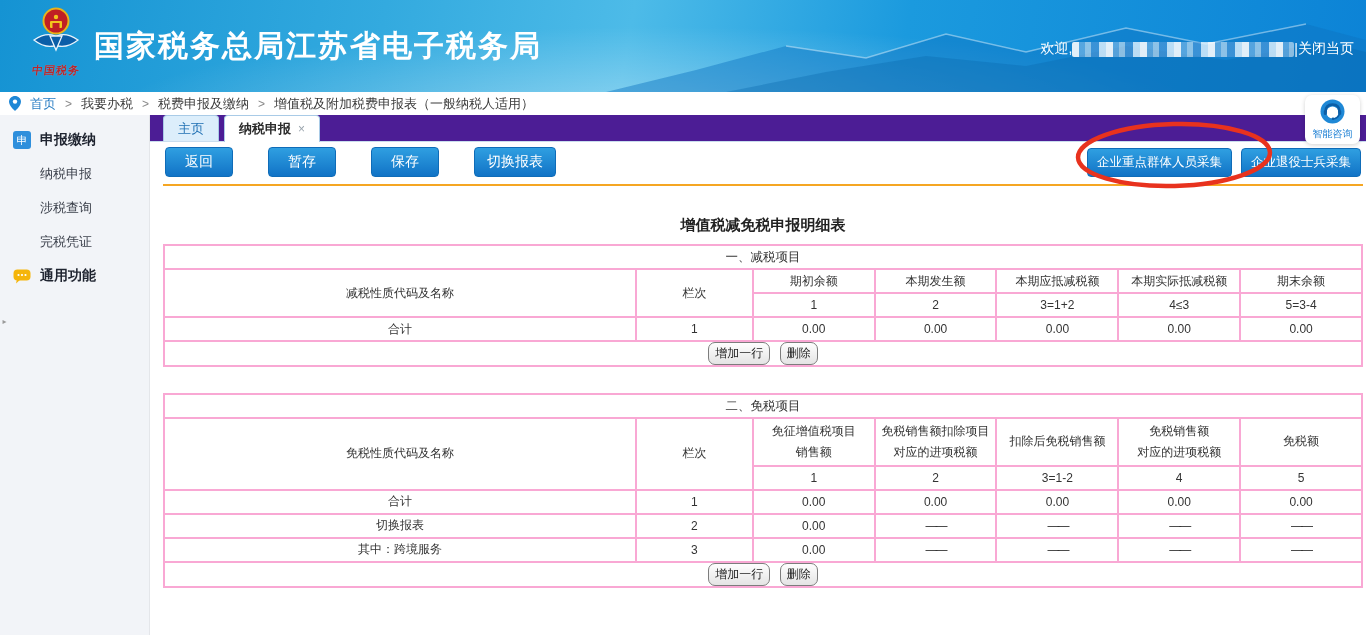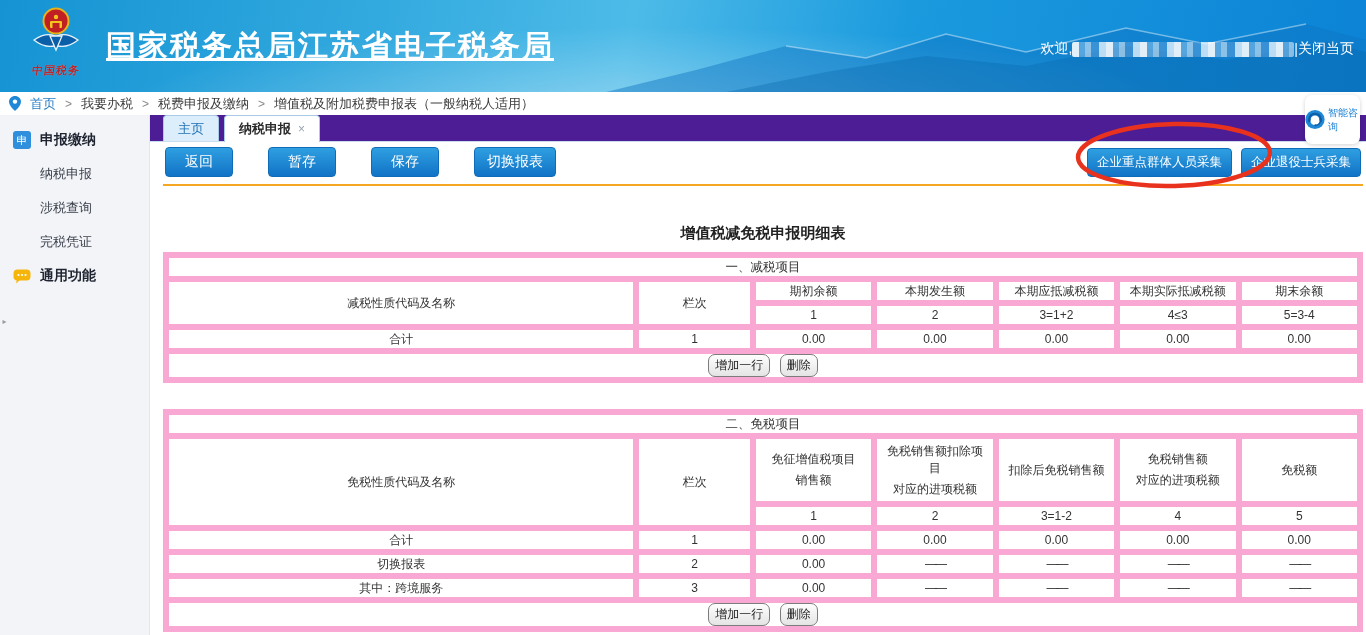--- a/index.html
+++ b/index.html
@@ -10,21 +10,21 @@
   
   .header { position:relative; height:92px; overflow:hidden;
     background:
       radial-gradient(ellipse at 48% 130%, rgba(255,255,255,.38), rgba(255,255,255,0) 55%),
       linear-gradient(100deg,#1593d3 0%,#33aadf 28%,#4dbbe8 46%,#1b9ade 66%,#0c83d6 100%);
     color:#fff; }
   .mountains { position:absolute; right:0; top:0; height:92px; width:760px; pointer-events:none; }
   .logo { position:absolute; left:24px; top:6px; width:64px; text-align:center; }
   .logo-cap { display:block; margin-top:1px; font-size:11px; font-weight:bold; color:#b8262b;
               letter-spacing:1px; transform:skewX(-8deg); text-shadow:0 0 1px rgba(255,255,255,.4); }
-  .header-title { position:absolute; left:106px; top:26px; font-size:30px; font-weight:bold; letter-spacing:2px;text-decoration:underline; }
+  .header-title { position:absolute; left:94px; top:26px; font-size:30px; font-weight:bold; letter-spacing:2px; }
   .welcome { position:absolute; right:12px; top:40px; display:flex; align-items:center; font-size:14px; }
   .redacted { width:222px; height:15px; border-radius:2px; opacity:.95;
     background:
       repeating-linear-gradient(90deg, rgba(255,255,255,.92) 0 7px, rgba(150,198,238,.55) 7px 13px,
         rgba(255,255,255,.55) 13px 19px, rgba(90,158,220,.6) 19px 27px, rgba(228,244,255,.85) 27px 34px); }
   .close-page { cursor:pointer; }
 
   
   .breadcrumb { height:23px; display:flex; align-items:center; gap:9px; padding-left:9px;
                 background:#fff; font-size:13px; color:#3c3c3c; }
@@ -55,43 +55,43 @@
   
   .toolbar { display:flex; align-items:center; margin:0 3px 0 13px; padding:5px 2px 7px 2px;
              border-bottom:2px solid #f5a623; }
   .btn { min-width:68px; padding:5px 12px; margin-right:35px; font-size:14px; font-weight:normal; color:#fff;
          background:linear-gradient(#2f9fe1,#1173c6); border:1px solid #0f6cb8; border-radius:4px;
          cursor:pointer; font-family:inherit; }
   .btn-right { min-width:0; margin:0 0 0 9px; padding:5px 9px; font-size:12.5px; }
   .spacer { flex:1; }
 
   
-  .report { padding-top:38px; }
+  .report { padding-top:30px; }
   .rpt-title { width:1200px; margin-left:13px; text-align:center; font-size:15px; font-weight:bold;
                color:#222; margin-bottom:9px; }
   table.rpt { width:1200px; margin-left:13px; border-collapse:collapse; table-layout:fixed;
               font-size:12px; color:#333; }
   table.rpt + table.rpt { margin-top:26px; }
-  table.rpt td { border:6px solid #f9a8d4; height:24px; text-align:center; padding:0 5px;
+  table.rpt td { border:2px solid #f9a8d4; height:24px; text-align:center; padding:0 5px;
                  overflow:hidden; background:#fff; }
   td.section { height:20px; font-size:12.5px; }
   td.hname {}
   td.big-h { height:76px; }
   .h2line { line-height:1.4; margin:4px 0; }
   .h2line:empty { display:none; }
   td.val-gray { background:#efefef; text-align:right; }
   td.val-input { background:#ccd7ed; text-align:right; cursor:text; }
   td.val-dash { letter-spacing:-2px; }
   td.tfoot { height:27px; }
   .mini { font-size:12px; color:#222; padding:2px 6px; margin:0 3px; border:1px solid #7d7d7d;
           background:linear-gradient(#fefefe,#e4e4e4); border-radius:7px; cursor:pointer; font-family:inherit; }
 
   
   .consult { position:absolute; left:1305px; top:95px; width:55px; height:49px; background:#fff;
-             border-radius:7px; box-shadow:0 1px 4px rgba(0,0,0,.18); display:flex; flex-direction:row;
+             border-radius:7px; box-shadow:0 1px 4px rgba(0,0,0,.18); display:flex; flex-direction:column;
              align-items:center; justify-content:center; gap:3px; cursor:pointer; z-index:30; }
   .consult-label { font-size:10px; color:#1b7fd4; }
   .annotation { position:absolute; left:1072px; top:119px; width:204px; height:72px; pointer-events:none; z-index:40; }
   .collapse-handle { position:absolute; left:0; top:306px; width:9px; height:30px; z-index:20;
                      display:flex; align-items:center; justify-content:center; cursor:pointer;
                      color:#9a9a9a; font-size:8px; }
 </style>
 </head>
 <body>
 

